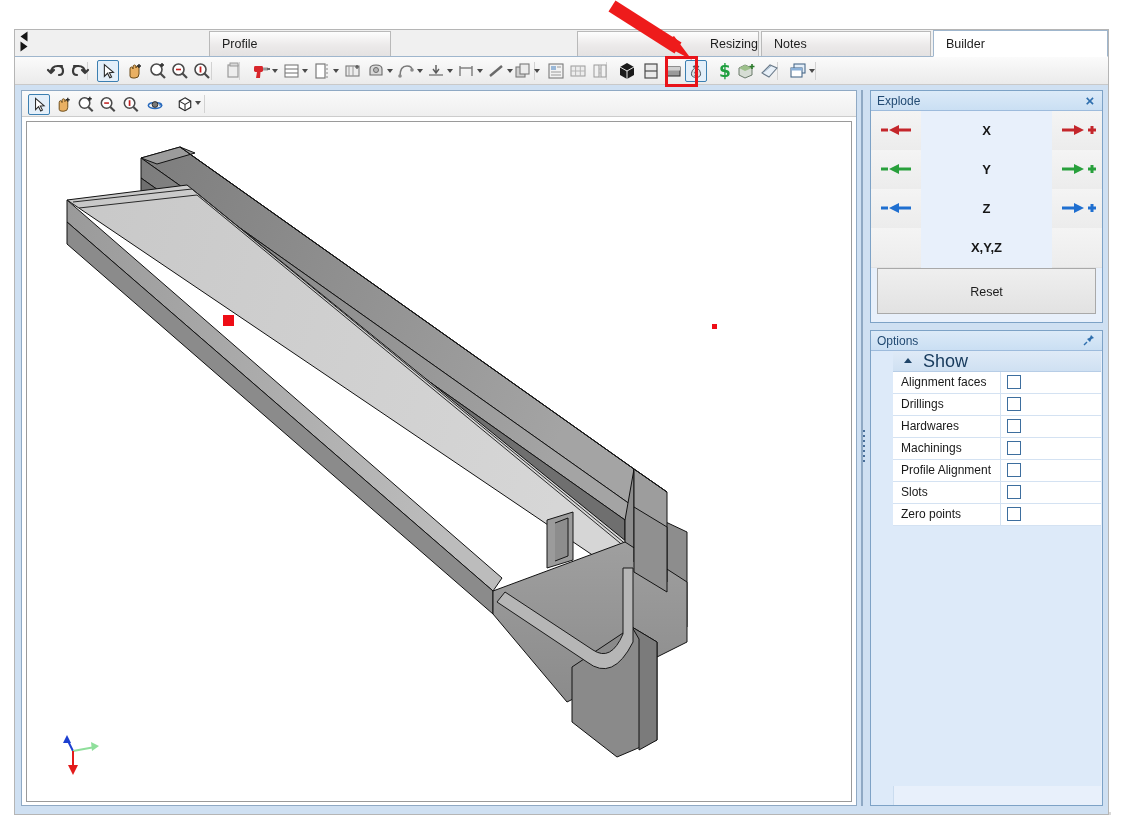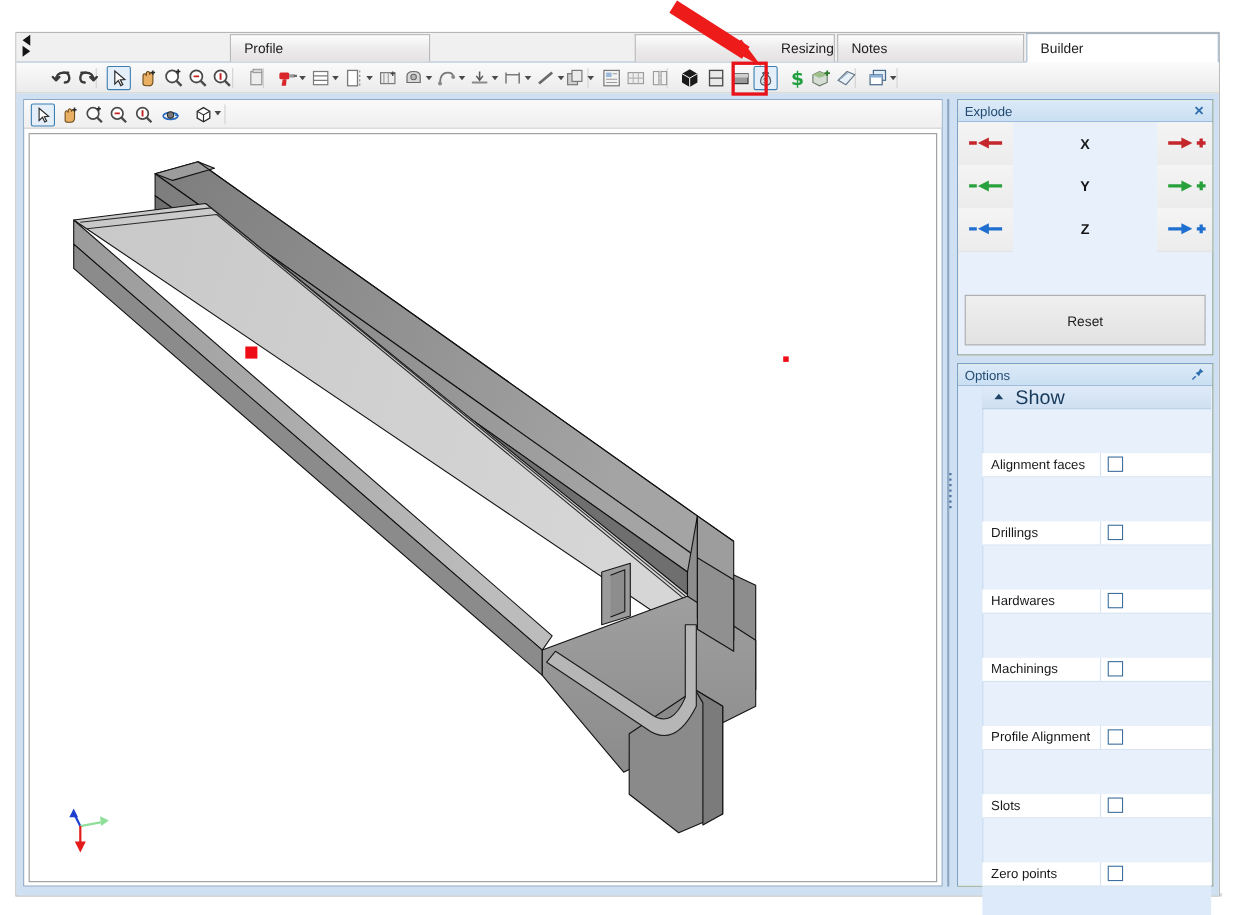--- a/index.html
+++ b/index.html
@@ -134,21 +134,21 @@
   .grip-dot{
     position:absolute;left:3px;width:2px;height:2px;background:#4a6f9a;
   }
   
   #right-col{
     position:absolute;left:855px;top:5px;width:233px;height:716px;
   }
   .panel{
     position:absolute;left:0;width:233px;
     border:1px solid #7da2c6;
-    background:#fde047;
+    background:#c2410c;
     box-sizing:border-box;
   }
   .panel-head{
     position:relative;height:20px;
     background:linear-gradient(#dceaf8,#cadff3);
     border-bottom:1px solid #9dbbdc;
     color:#234b73;
     font-size:12px;
     line-height:20px;
     padding-left:6px;
@@ -202,21 +202,20 @@
   .opt-group .chev{
     position:absolute;left:11px;top:7px;width:0;height:0;
     border-left:4.5px solid transparent;border-right:4.5px solid transparent;
     border-bottom:5px solid #1f4468;
   }
   .opt-row{
     position:relative;height:22px;
     border-bottom:1px solid #d4e2f2;
     background:#ffffff;
     box-sizing:border-box;
-    margin-top:40px;
   }
   .opt-row .opt-name{
     position:absolute;left:0;top:0;width:108px;height:21px;
     line-height:21px;padding-left:8px;
     font-size:12px;color:#181818;
     border-right:1px solid #d4e2f2;
     box-sizing:border-box;cursor:default;
     white-space:nowrap;overflow:hidden;
   }
   .opt-row .opt-val{
@@ -735,20 +734,25 @@
               <div class="ex-label">Z</div>
               <div class="ex-cell-r">
                 <span style="position:absolute;left:4px;top:10px;"><svg width="44" height="18" viewBox="0 0 44 18">
                     <line x1="6" y1="9" x2="22" y2="9" stroke="#1f6fd0" stroke-width="3"></line>
                     <polygon points="28,9 18,4 18,14" fill="#1f6fd0"></polygon>
                     <line x1="32" y1="9" x2="40" y2="9" stroke="#1f6fd0" stroke-width="3"></line>
                     <line x1="36" y1="5" x2="36" y2="13" stroke="#1f6fd0" stroke-width="3"></line>
                   </svg></span>
               </div>
             </div>
+            <div class="ex-row" style="top: 117px;">
+              <div class="ex-cell-l"></div>
+              <div class="ex-label">X,Y,Z</div>
+              <div class="ex-cell-r"></div>
+            </div>
             <div class="ex-reset" style="top: 157px;">Reset</div>
           </div>
       </div>
 
       <div class="panel" id="options-panel" style="top:240px;height:476px;">
         <div class="panel-head">
           <span>Options</span>
           <span class="hdr-btn">
             <svg width="14" height="14" viewBox="0 0 14 14">
               <path d="M9 2 L12 5 L9.5 6 L8 9 L5 6 L8 4.5 Z" fill="#2f6fae"></path>

